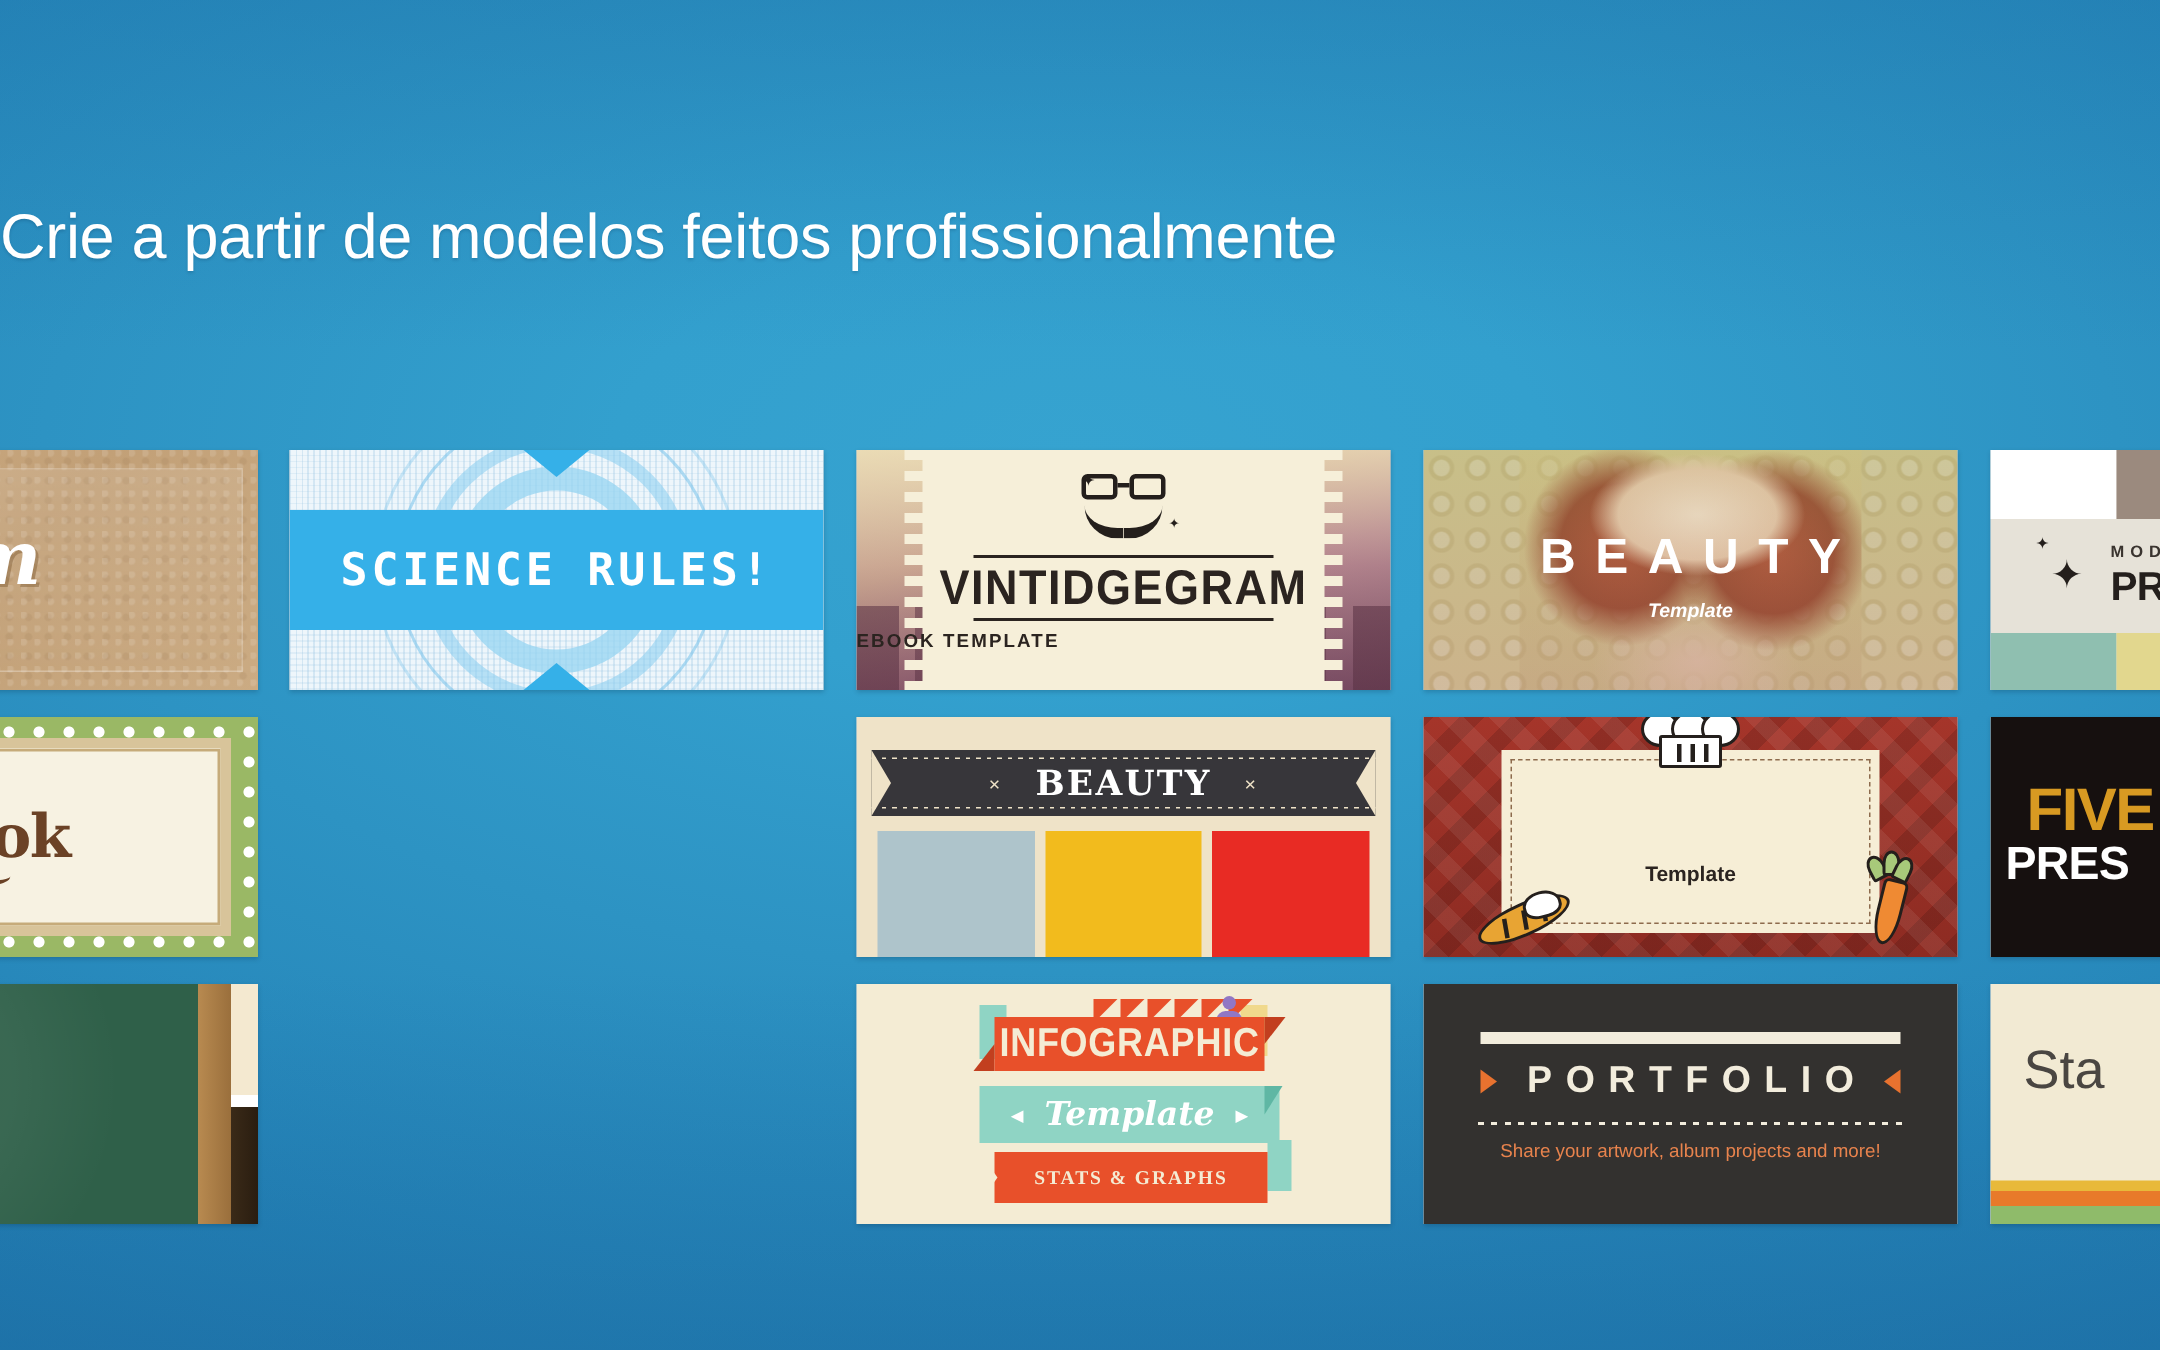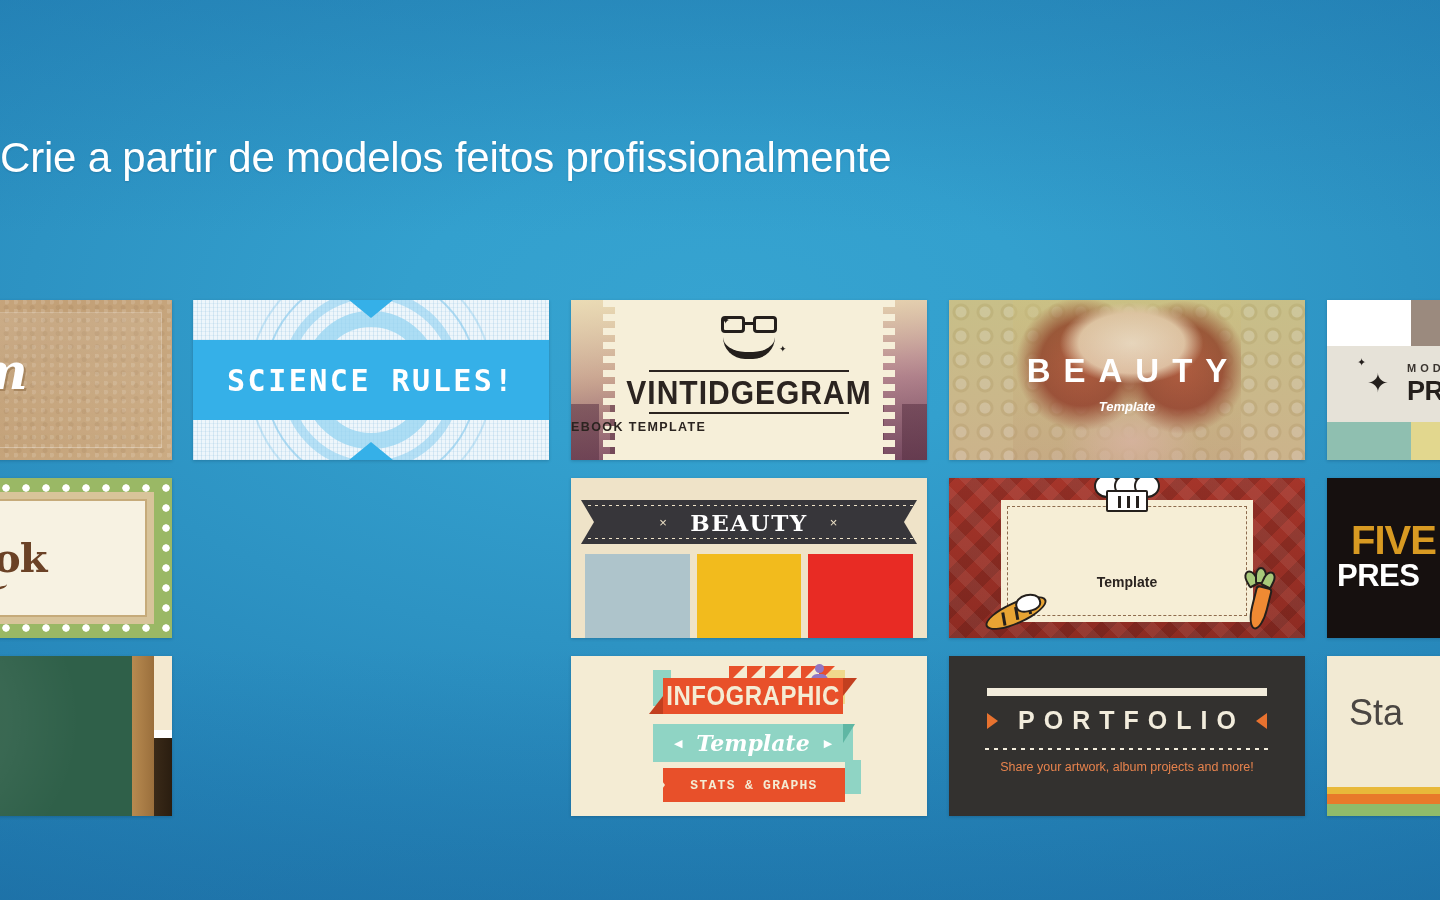--- a/index.html
+++ b/index.html
@@ -279,21 +279,21 @@
   .ig-b2 { position:absolute; left:82px; top:68px; width:200px; height:38px; background:#8fd4c4; }
   .ig-b2t { position:absolute; left:82px; top:68px; width:200px; height:38px;
     display:flex; align-items:center; justify-content:center; gap:14px;
     font-family:"DejaVu Serif",serif; font-style:italic; font-size:22px; font-weight:bold; color:#fff; }
   .ig-arw { font-size:11px; font-style:normal; color:#fff; }
   .ig-b2t2 { position:absolute; left:272px; top:68px; width:0;height:0;
     border-top:19px solid #5fb7a4; border-bottom:19px solid transparent; border-right:12px solid transparent; }
   .ig-b3 { position:absolute; left:92px; top:112px; width:182px; height:34px; background:#e8502a; }
   .ig-b3t { position:absolute; left:92px; top:112px; width:182px; height:34px;
     display:flex; align-items:center; justify-content:center;
-    font-family:Liberation Mono, monospace; font-size:13px; font-weight:bold; color:#f4ecd4; letter-spacing:1.3px; }
+    font-family:Liberation Serif, serif; font-size:13px; font-weight:bold; color:#f4ecd4; letter-spacing:1.3px; }
   .ig-b3n { position:absolute; left:82px; top:112px; width:0;height:0;
     border-top:17px solid transparent; border-bottom:17px solid transparent; border-left:12px solid #f4ecd4; }
   .ig-b3tail { position:absolute; left:274px; top:104px; width:16px; height:34px; background:#8fd4c4; }
 
   
   .pf-bg { background:#33312f; }
   .pf-top { position:absolute; left:38px; right:38px; top:32px; height:8px; background:#f2ecdc; }
   .pf-word { position:absolute; left:0; right:0; top:50px; text-align:center;
     font-size:25px; font-weight:bold; color:#f2ecdc; letter-spacing:9px; text-indent:9px; }
   .pf-arrL { position:absolute; left:38px; top:57px; width:0;height:0;

